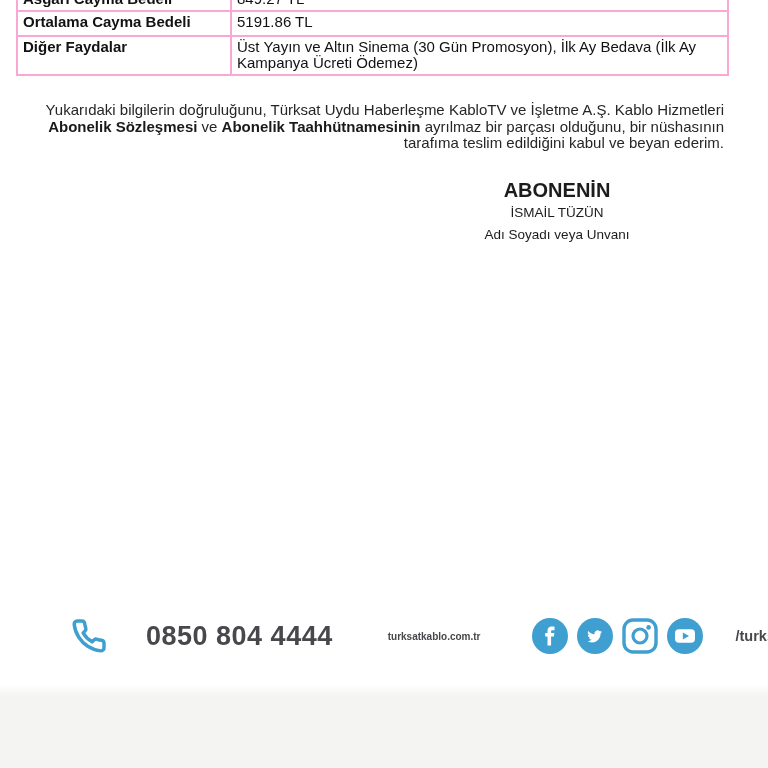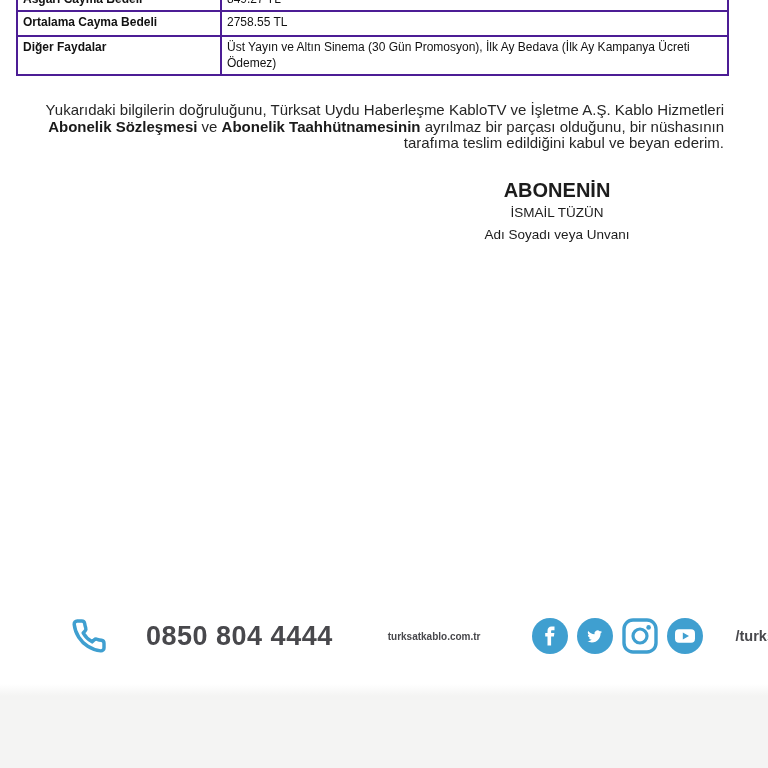--- a/index.html
+++ b/index.html
@@ -16,23 +16,23 @@
     position:absolute; left:0; top:684px; width:768px; height:12px;
     background:linear-gradient(#ffffff, #f4f4f3);
   }
 
   
   table.contract-table {
     position:absolute; left:16px; top:-13px;
     width:713px; border-collapse:collapse; table-layout:fixed;
   }
   table.contract-table td {
-    border:2px solid #4c1d95;
-    padding:2px 5px 3px 5px;
-    font-size:12px; line-height:16px;
+    border:2px solid #f9a8d4;
+    padding:2px 15px 3px 5px;
+    font-size:15px; line-height:16px;
     vertical-align:top;
     color:#121212;
   }
   td.cell-label {
     width:192px;
     color:var(--label-blue, #2aa5da);
     font-weight:bold;
   }
   tr.row-h1 td { height:18px; }
   tr.row-h2 td { height:32px; }
@@ -87,21 +87,21 @@
 <div class="paper">
 
   <table class="contract-table">
     <tbody>
       <tr>
         <td class="cell-label">Asgari Cayma Bedeli</td>
         <td>849.27 TL</td>
       </tr>
       <tr class="row-h1">
         <td class="cell-label">Ortalama Cayma Bedeli</td>
-        <td>2758.55 TL</td>
+        <td>5191.86 TL</td>
       </tr>
       <tr class="row-h2">
         <td class="cell-label">Diğer Faydalar</td>
         <td>Üst Yayın ve Altın Sinema (30 Gün Promosyon), İlk Ay Bedava (İlk Ay Kampanya Ücreti Ödemez)</td>
       </tr>
     </tbody>
   </table>
 
   <p class="declaration"><span>Yukarıdaki bilgilerin doğruluğunu, Türksat Uydu Haberleşme KabloTV ve İşletme A.Ş. Kablo Hizmetleri </span><b>Abonelik Sözleşmesi</b><span> ve </span><b>Abonelik Taahhütnamesinin</b><span> ayrılmaz bir parçası olduğunu, bir nüshasının tarafıma teslim edildiğini kabul ve beyan ederim.</span></p>
 

